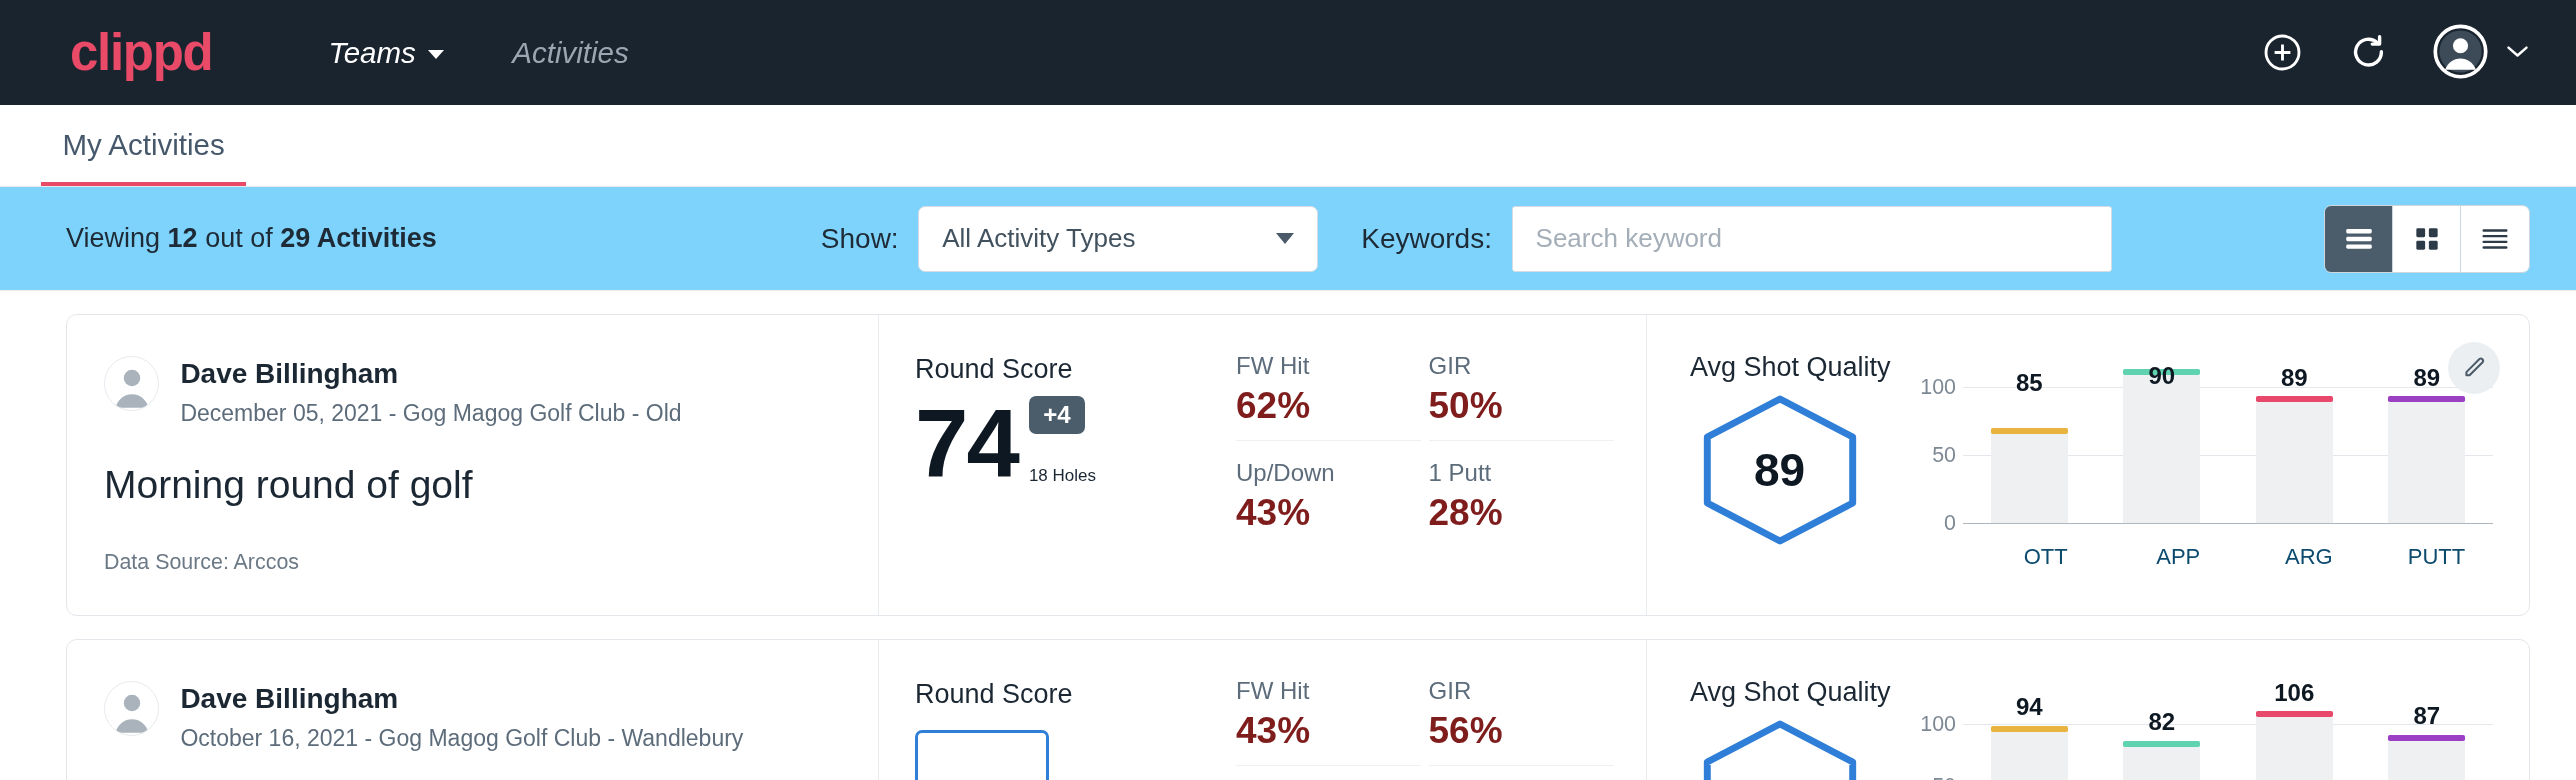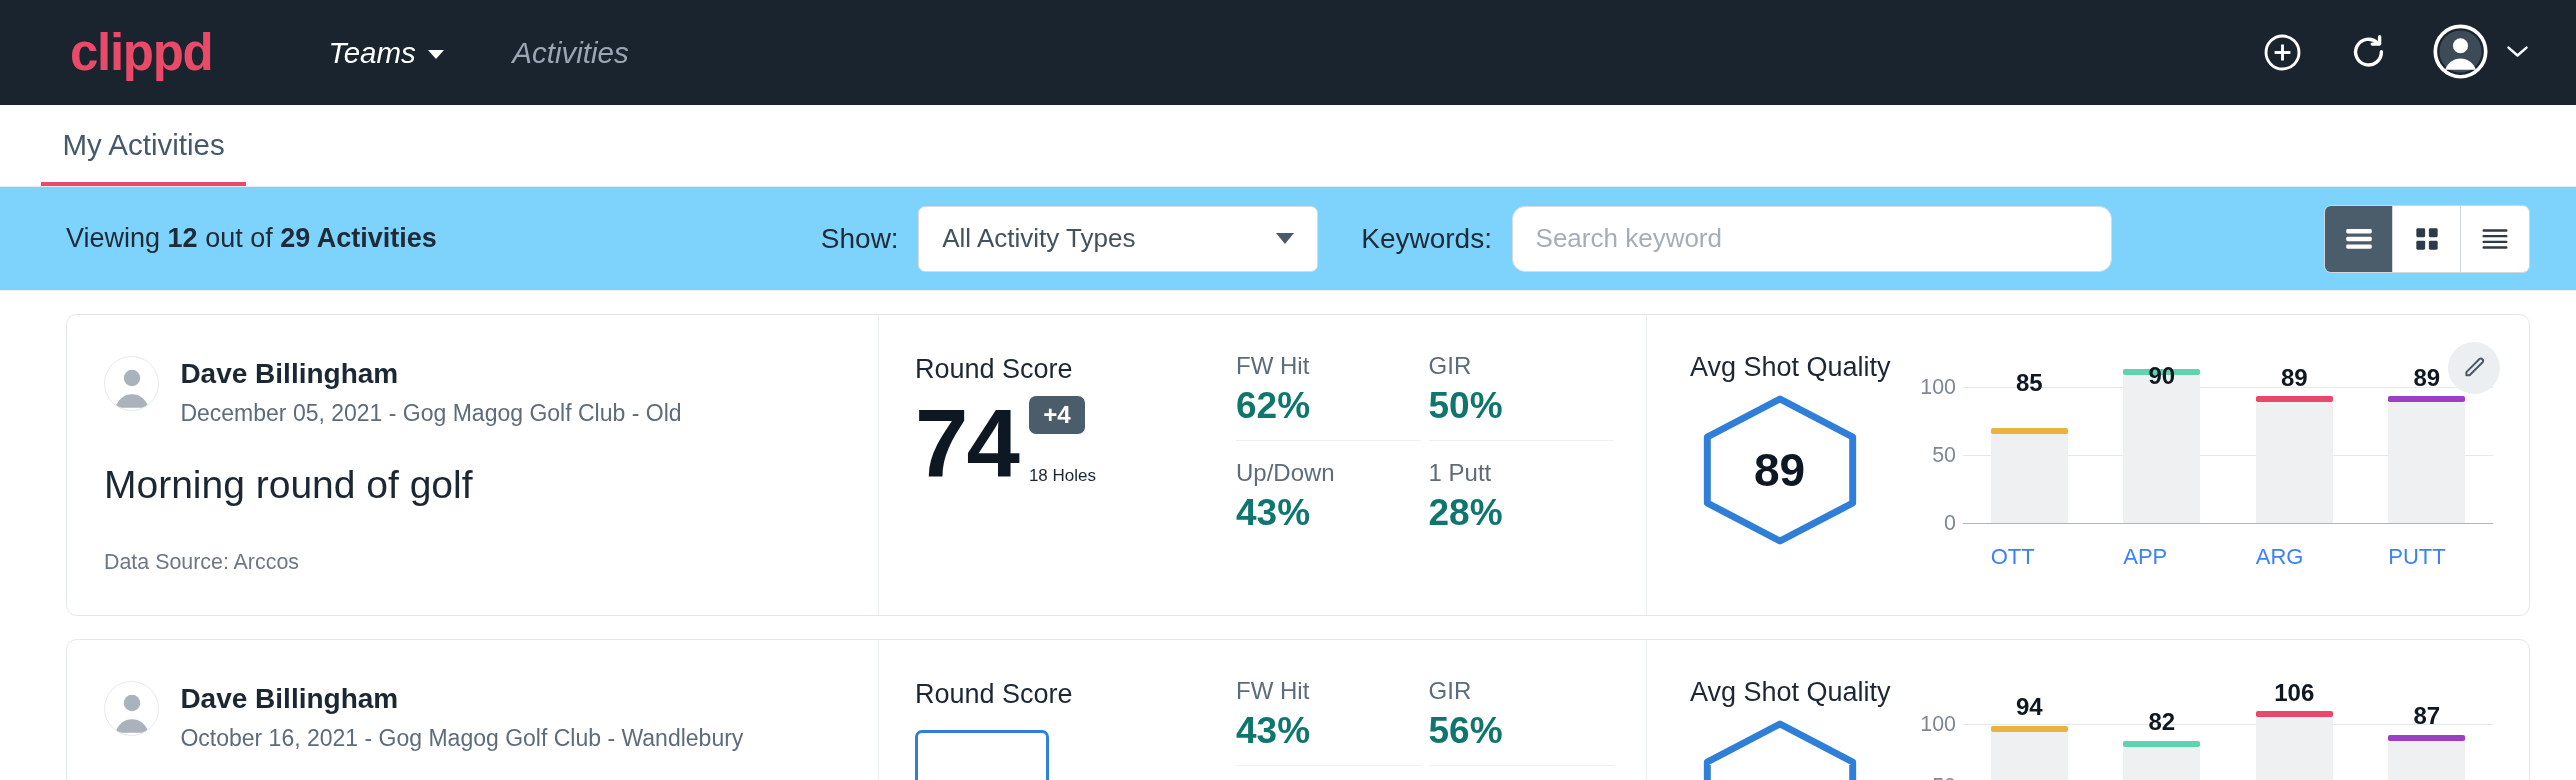--- a/index.html
+++ b/index.html
@@ -89,21 +89,21 @@
     margin-left: auto;
     width: 0; height: 0;
     border-left: 9.8px solid transparent;
     border-right: 9.8px solid transparent;
     border-top: 11.6px solid #4a5a68;
   }
   .searchbox {
     width: 600px; height: 66px;
     background: #ffffff;
     border: 0.9px solid #d5dbe1;
-    border-radius: 13px;
+    border-radius: 3px;
     padding: 0 23px;
     font-size: 26px; color: #9aa6b2;
     font-family: "Liberation Sans", sans-serif;
   }
   .searchbox::placeholder { color: #a4aeb8; }
   .viewtoggle {
     margin-left: auto;
     display: flex;
     border: 0.9px solid #cfd6dd;
     border-radius: 7.1px;
@@ -159,21 +159,21 @@
     align-self: flex-start;
     margin-bottom: auto;
   }
   .holes { font-size: 17px; color: #1b2733; margin-top: 27px; }
 
   .col-stats { width: 411px; padding: 37px 32px 36px 0; border-right: 0.9px solid #e9edf0; }
   .stat-grid { display: grid; grid-template-columns: 1fr 1fr; gap: 0 7.1px; }
   .stat { padding-right: 25px; }
   .stat-top { padding-bottom: 12.5px; border-bottom: 1.8px solid #eef1f4; margin-bottom: 18px; }
   .stat-k { font-size: 24px; color: #5d6c7b; }
-  .stat-v { font-size: 37px; font-weight: 700; color: #0f766e; margin-top: 5.4px; }
+  .stat-v { font-size: 37px; font-weight: 700; color: #7f1d1d; margin-top: 5.4px; }
 
   .col-quality { flex: 1; padding: 37px 36px 36px 43px; display: flex; flex-direction: column; }
   .q-row { display: flex; align-items: flex-start; margin-top: 3.6px; }
   .hexwrap { width: 179px; display: flex; justify-content: center; padding-top: 7.1px; }
   .hexnum {
     position: absolute; inset: 0;
     display: flex; align-items: center; justify-content: center;
     font-size: 46px; font-weight: 700; color: #0d1822;
   }
   .hexbox { position: relative; width: 166px; height: 152px; }
@@ -187,21 +187,21 @@
   .barwrap { width: 77px; position: relative; height: 100%; display: flex; align-items: flex-end; }
   .bar { width: 100%; background: #eef0f1; position: relative; }
   .bar-cap { position: absolute; left: 0; right: 0; top: -5.4px; height: 6.2px; border-radius: 1.8px; }
   .bar-val {
     position: absolute; left: 50%; transform: translateX(-50%);
     font-size: 24px; font-weight: 700; color: #0d1822; white-space: nowrap;
   }
   .xaxis { position: absolute; left: 62px; right: 0; top: 136px; }
   .xline { height: 1.8px; background: #aeb6be; }
   .xlabels { display: flex; justify-content: space-around; margin-top: 19.6px; }
-  .xlab { width: 77px; text-align: left; font-size: 22px; color: #3b82f6; }
+  .xlab { width: 77px; text-align: right; font-size: 22px; color: #0c4a6e; }
 
   .edit-btn {
     position: absolute; top: 27px; right: 28.6px;
     width: 52px; height: 52px; border-radius: 50%;
     background: #eceff2;
     display: flex; align-items: center; justify-content: center;
     cursor: pointer;
   }
 </style>
 </head>

